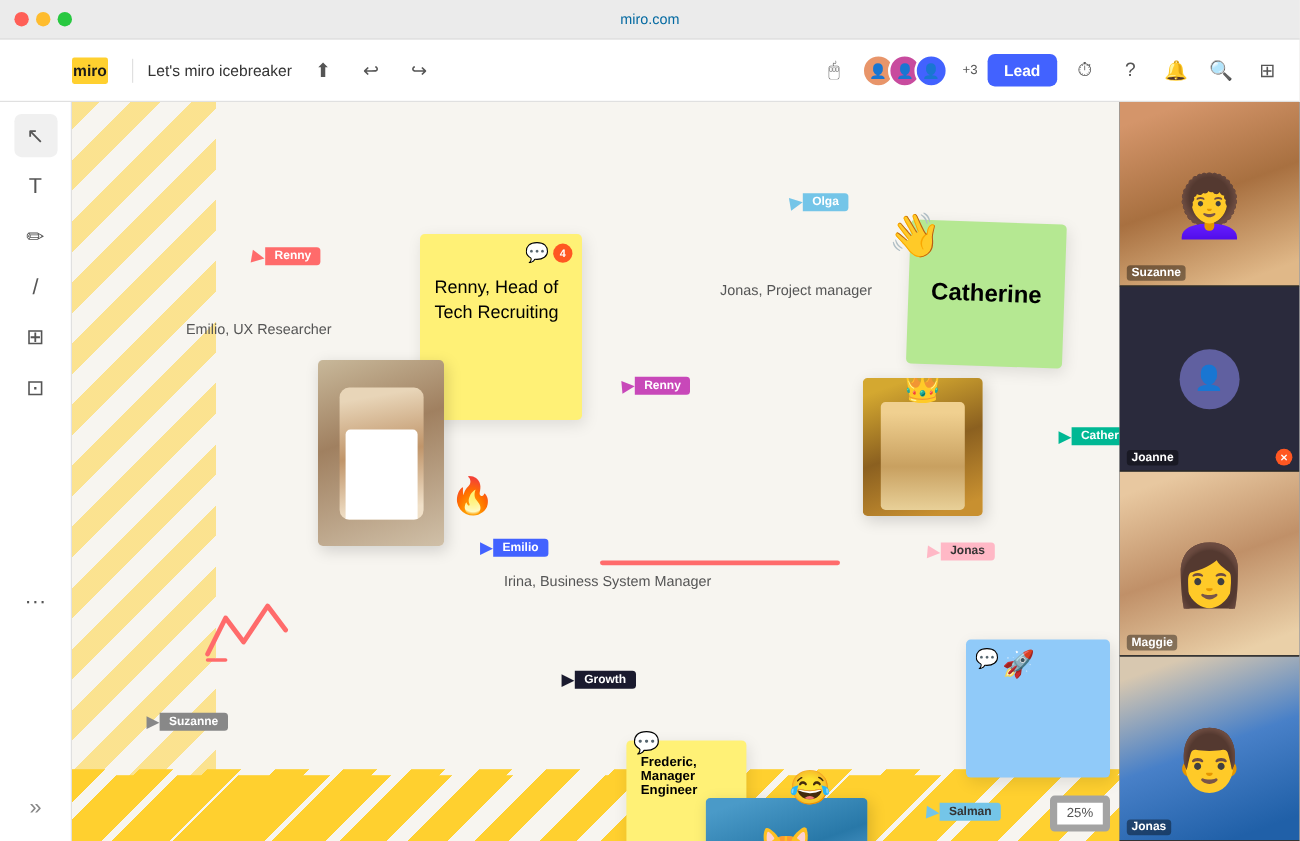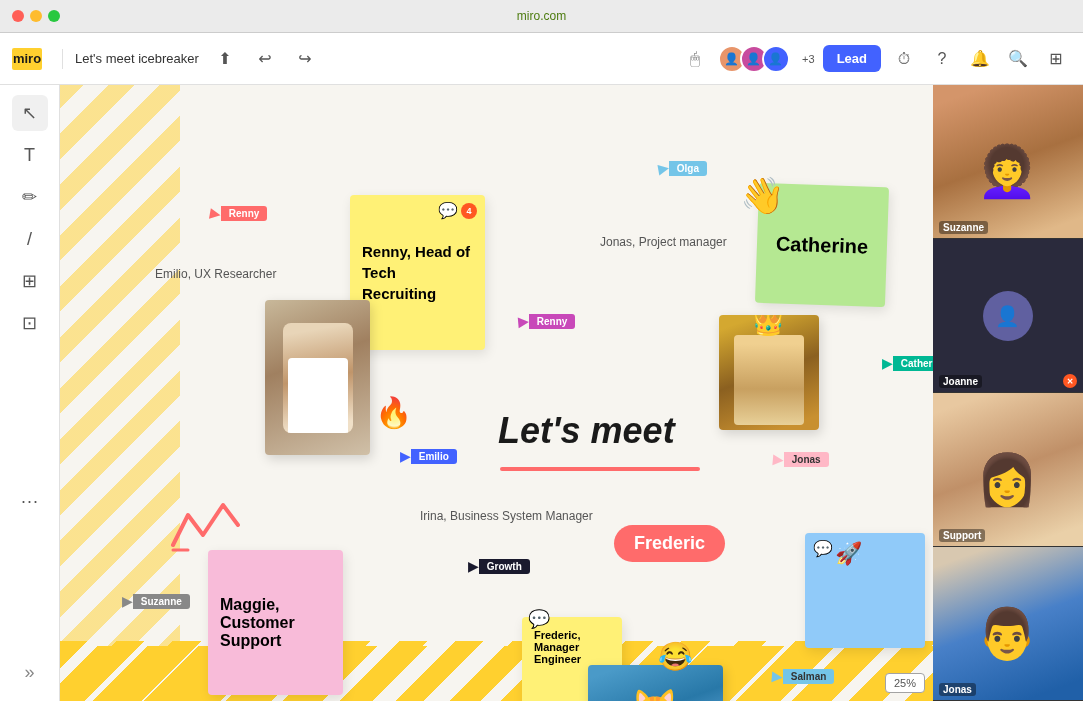--- a/index.html
+++ b/index.html
@@ -43,21 +43,21 @@
       height: 12px;
       border-radius: 50%;
     }
 
     .tl-red { background: #ff5f57; }
     .tl-yellow { background: #febc2e; }
     .tl-green { background: #28c840; }
 
     .url-bar {
       font-size: 12px;
-      color: #4d7c0f;
+      color: #0369a1;
     }
 
     
     .toolbar {
       width: 100%;
       background: white;
       border-bottom: 1px solid #e0e0e0;
       display: flex;
       align-items: center;
       padding: 0 12px;
@@ -76,20 +76,21 @@
       width: 30px;
       height: 22px;
       background: #FFD02F;
       display: flex;
       align-items: center;
       justify-content: center;
       font-weight: 900;
       font-size: 13px;
       color: #1a1a1a;
       border-radius: 2px;
+      margin-left: 48px;
     }
 
     .doc-title {
       font-size: 13px;
       color: #333;
       font-weight: 500;
     }
 
     .toolbar-sep {
       width: 1px;
@@ -323,21 +324,21 @@
       border-radius: 2px;
       z-index: 3;
     }
 
     
     .zoom-indicator {
       position: absolute;
       bottom: 8px;
       right: 8px;
       background: white;
-      border: 1px solid #a3a3a3;
+      border: 6px solid #a3a3a3;
       border-radius: 4px;
       padding: 3px 8px;
       font-size: 11px;
       color: #555;
       z-index: 20;
     }
 
     
     .cursor-tag {
       position: absolute;
@@ -391,21 +392,21 @@
     </div>
     <span class="url-bar">miro.com</span>
   </div>
 </div>
 
 <div class="toolbar">
   <div class="logo">
     <div class="logo-icon">miro</div>
   </div>
   <div class="toolbar-sep"></div>
-  <span class="doc-title">Let's meet icebreaker</span>
+  <span class="doc-title">Let's miro icebreaker</span>
   <div class="toolbar-btn">⬆</div>
   <div class="toolbar-btn">↩</div>
   <div class="toolbar-btn">↪</div>
 
   <div class="toolbar-right">
     <div class="icon-btn">🖱</div>
     <div class="avatar-group">
       <div class="avatar avatar-1" style="background:#e8956a; display:flex;align-items:center;justify-content:center;font-size:12px;">👤</div>
       <div class="avatar avatar-2" style="background:#c84b9e; display:flex;align-items:center;justify-content:center;font-size:12px;">👤</div>
       <div class="avatar avatar-3" style="background:#4262ff; display:flex;align-items:center;justify-content:center;font-size:12px;">👤</div>
@@ -470,21 +471,21 @@
       <span>Emilio,
 UX
 Researcher</span>
     </div>
 
     <div class="sticky-note" style="left:290px;top:110px;width:135px;height:155px;background:#FFF176;position:absolute;">
       <div class="sticky-notif">
         <span style="font-size:16px;">💬</span>
         <div class="badge-num">4</div>
       </div>
-      <div style="margin-top:34px;font-size:15px;font-weight:700;line-height:1.4;">Renny,
+      <div style="margin-top:22px;font-size:15px;font-weight:400;line-height:1.4;">Renny,
 Head of Tech
 Recruiting</div>
     </div>
 
     <div class="photo-card" style="left:205px;top:215px;width:105px;height:155px;">
       <div style="width:100%;height:100%;background:linear-gradient(160deg,#c8b89a 0%,#a08060 40%,#d0c0a8 100%);display:flex;align-items:center;justify-content:center;">
         <div style="width:70px;height:110px;border-radius:8px;background:linear-gradient(170deg,#e8d5b8 10%,#c0956a 50%,#f0e0c8 90%);display:flex;align-items:flex-end;justify-content:center;overflow:hidden;">
           <div style="width:60px;height:80px;background:white;border-radius:4px 4px 0 0;margin-bottom:-5px;"></div>
         </div>
       </div>
@@ -495,52 +496,46 @@
     <div class="cursor-tag" style="left:458px;top:228px;">
       <div style="color:#C848B9;font-size:14px;transform:rotate(-5deg);">▶</div>
       <div class="cursor-label" style="background:#C848B9;">Renny</div>
     </div>
 
     <div class="cursor-tag" style="left:340px;top:363px;">
       <div style="color:#4262FF;font-size:14px;">▶</div>
       <div class="cursor-label" style="background:#4262FF;">Emilio</div>
     </div>
 
-    <div class="text-box" style="left:360px;top:390px;margin-top:32px;">
+    <div class="text-box" style="left:360px;top:390px;">
       <span>Irina,
 Business System
 Manager</span>
     </div>
 
     <div class="cursor-tag" style="left:408px;top:473px;">
       <div style="color:#1a1a2e;font-size:14px;">▶</div>
       <div class="cursor-label" style="background:#1a1a2e;">Growth</div>
     </div>
 
-    <div class="main-title" style="left:438px;top:325px;">
-      <span>Let's meet</span>
-    </div>
 
     <div class="title-underline" style="left:440px;top:382px;width:200px;"></div>
 
     <div class="photo-card" style="left:659px;top:230px;width:100px;height:115px;">
       <div style="width:100%;height:100%;background:linear-gradient(160deg,#d4a830 10%,#8b6020 50%,#c89030 90%);display:flex;align-items:center;justify-content:center;position:relative;">
         <div style="font-size:26px;position:absolute;top:-8px;left:50%;transform:translateX(-50%);">👑</div>
         <div style="width:70px;height:90px;background:linear-gradient(180deg,#f0d090 10%,#c8a060 60%,#e8d098 100%);border-radius:4px;margin-top:15px;"></div>
       </div>
     </div>
 
     <div class="cursor-tag" style="left:713px;top:366px;">
       <div style="color:#FFB8C6;font-size:14px;transform:rotate(5deg);">▶</div>
       <div class="cursor-label" style="background:#FFB8C6;color:#333;">Jonas</div>
     </div>
 
-    <div class="label-tag" style="left:554px;top:440px;background:#FF6B6B;font-size:18px;padding:8px 20px;border-radius:25px;">
-      <span>Frederic</span>
-    </div>
 
     <div style="position:absolute;left:468px;top:523px;font-size:18px;color:#555;z-index:5;">💬</div>
 
     <div class="sticky-note" style="left:462px;top:532px;width:100px;height:95px;background:#FFF176;font-size:11px;font-weight:600;z-index:2;">
       <span>Frederic,
 Manager
 Engineer</span>
     </div>
 
     <div class="photo-card" style="left:528px;top:580px;width:135px;height:90px;">
@@ -554,25 +549,20 @@
     <div class="sticky-note" style="left:745px;top:448px;width:120px;height:115px;background:#90CAF9;position:absolute;">
       <div style="position:absolute;top:6px;left:8px;font-size:16px;">💬</div>
       <div style="position:absolute;top:8px;left:30px;font-size:22px;">🚀</div>
     </div>
 
     <div class="cursor-tag" style="left:712px;top:583px;">
       <div style="color:#74C5E8;font-size:14px;transform:rotate(5deg);">▶</div>
       <div class="cursor-label" style="background:#74C5E8;color:#333;">Salman</div>
     </div>
 
-    <div class="sticky-note" style="left:148px;top:465px;width:135px;height:145px;background:#F8BBD9;font-size:16px;display:flex;align-items:center;justify-content:center;">
-      <span>Maggie,
-Customer
-Support</span>
-    </div>
 
     <div class="cursor-tag" style="left:62px;top:508px;">
       <div style="color:#888;font-size:14px;">▶</div>
       <div class="cursor-label" style="background:#888;">Suzanne</div>
     </div>
 
     <div style="position:absolute;left:108px;top:410px;font-size:42px;color:#FF6B6B;z-index:2;font-weight:100;line-height:1;">
       <svg width="80" height="60" viewBox="0 0 80 60" fill="none" xmlns="http://www.w3.org/2000/svg">
         <path d="M5 50 L20 20 L35 40 L55 10 L70 30" stroke="#FF6B6B" stroke-width="4" stroke-linecap="round" stroke-linejoin="round" fill="none"></path>
         <path d="M5 55 L20 55" stroke="#FF6B6B" stroke-width="3" stroke-linecap="round"></path>
@@ -599,21 +589,21 @@
         <div style="width:50px;height:50px;border-radius:50%;background:#6060a0;display:flex;align-items:center;justify-content:center;font-size:20px;">👤</div>
       </div>
       <div class="video-name">Joanne</div>
       <div style="position:absolute;bottom:4px;right:6px;background:#FF5722;border-radius:50%;width:14px;height:14px;display:flex;align-items:center;justify-content:center;font-size:8px;color:white;font-weight:700;">✕</div>
     </div>
 
     <div class="video-participant">
       <div style="width:100%;height:100%;background:linear-gradient(160deg,#e8c8a0 10%,#c09068 50%,#ead0a8 90%);display:flex;align-items:center;justify-content:center;">
         <div style="font-size:50px;margin-top:20px;">👩</div>
       </div>
-      <div class="video-name">Support</div>
+      <div class="video-name">Maggie</div>
     </div>
 
     <div class="video-participant">
       <div style="width:100%;height:100%;background:linear-gradient(160deg,#d8c8b0 10%,#4880c8 50%,#2060a8 90%);display:flex;align-items:center;justify-content:center;">
         <div style="font-size:50px;margin-top:20px;">👨</div>
       </div>
       <div class="video-name">Jonas</div>
     </div>
   </div>
 

